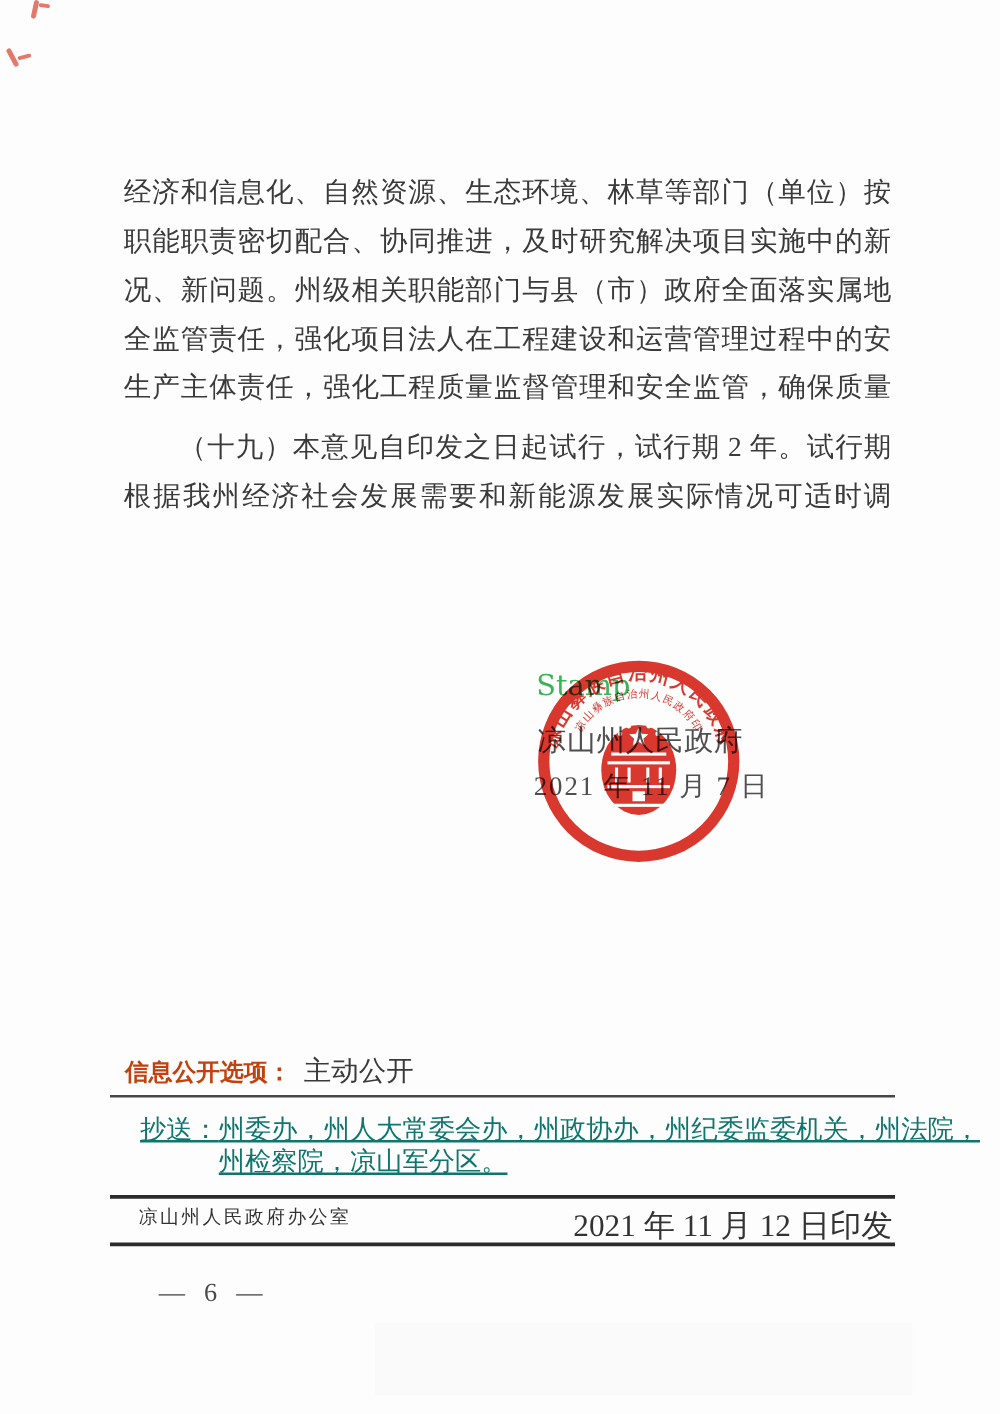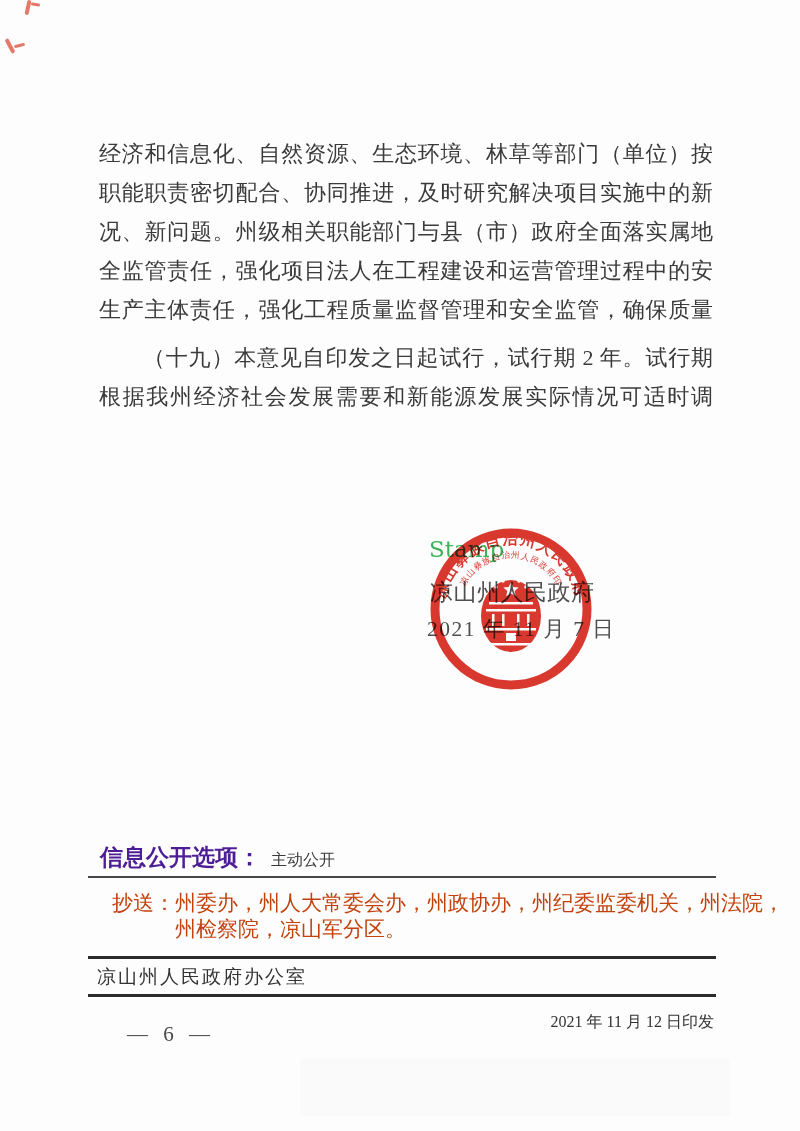--- a/index.html
+++ b/index.html
@@ -24,29 +24,29 @@
   }
   .para2{margin-top:9px;}
   .indent{text-indent:44px;}
   
   .sig-issuer{left:430px;top:577px;font-size:23px;color:#4f4f4f;z-index:1;letter-spacing:.5px;}
   .sig-date{left:427px;top:614px;font-size:21.5px;color:#4f4f4f;z-index:1;letter-spacing:1.5px;}
   .stamp-watermark{left:429px;top:536px;font-size:23px;z-index:2;font-family:"DejaVu Serif",serif;}
   .seal-svg{left:426px;top:524px;width:170px;height:170px;z-index:3;mix-blend-mode:multiply;opacity:.93;filter:blur(.3px);}
   
   .disclosure{left:100px;top:842px;white-space:nowrap;}
-  .disclosure .lbl{font-family:Liberation Mono, monospace;font-weight:700;font-size:23px;color:#4c1d95;}
-  .disclosure .val{font-size:16px;color:#3a3a3a;margin-left:10px;}
+  .disclosure .lbl{font-family:Liberation Mono, monospace;font-weight:700;font-size:19px;color:#c2410c;}
+  .disclosure .val{font-size:22px;color:#3a3a3a;margin-left:10px;}
   .rule{height:2px;background:#474747;left:88px;width:628px;}
   .rule.thick{height:2.5px;background:#2b2b2b;}
-  .cc{font-size:21px;line-height:39px;color:#c2410c;white-space:nowrap;}
+  .cc{font-size:21px;line-height:39px;color:#0f766e;white-space:nowrap;text-decoration:underline;}
   .cc1{left:112px;top:884px;}
   .cc2{left:175px;top:910px;}
-  .bar-office{left:97px;top:964px;font-size:19px;letter-spacing:2px;color:#333;white-space:nowrap;}
-  .bar-date{right:86px;top:964px;font-size:16px;color:#333;white-space:nowrap;margin-top:48px;}
+  .bar-office{left:111px;top:964px;font-size:15px;letter-spacing:2px;color:#333;white-space:nowrap;}
+  .bar-date{right:86px;top:964px;font-size:25px;color:#333;white-space:nowrap;}
   .pagenum{left:127px;top:1022px;font-size:21px;letter-spacing:5px;color:#4a4a4a;white-space:nowrap;}
   
   .speck{background:#dd5340;opacity:.78;border-radius:2px;}
   .sp-a1{left:26px;top:0;width:4px;height:15px;transform:rotate(12deg);}
   .sp-a2{left:31px;top:3px;width:9px;height:3px;transform:rotate(8deg);}
   .sp-b1{left:8px;top:38px;width:4px;height:16px;transform:rotate(-28deg);}
   .sp-b2{left:14px;top:44px;width:11px;height:3px;transform:rotate(-14deg);}
   .smudge{left:300px;top:1058px;width:430px;height:58px;background:rgba(0,0,0,0.012);}
 </style>
 </head>

